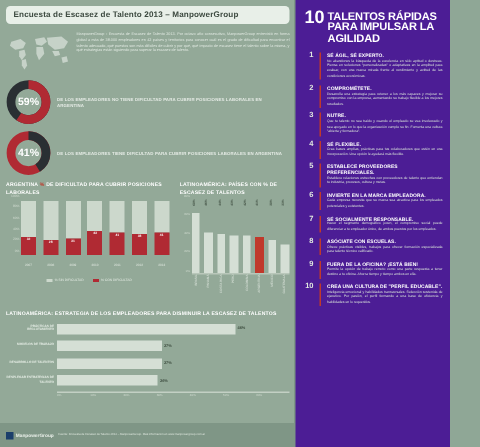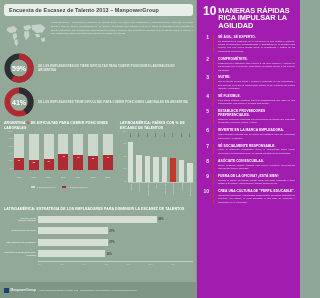--- a/index.html
+++ b/index.html
@@ -152,21 +152,21 @@
     padding: 0 4px; gap: 3px;
   }
   .footer .logo { display: flex; align-items: center; gap: 1.5px; }
   .footer .logo .sq { width: 5px; height: 5px; background: #1b3f6b; }
   .footer .logo .nm { font-size: 3.2px; color: #e9efe9; font-weight: bold; }
   .footer .ftxt { font-size: 1.9px; color: #dbe4db; line-height: 1.5; }
 
   
   .side {
     width: 104px; height: 298px;
-    background: #a21caf;
+    background: #4c1d95;
     border-left: 1px solid #7d9685;
     padding: 6px 5px 4px 6px;
     position: relative;
   }
   .side-title {
     display: flex; align-items: flex-start; gap: 2px; margin-bottom: 5px;
   }
   .side-title .num {
     font-size: 12px; font-weight: bold; color: #ffffff; line-height: .95;
   }
@@ -427,21 +427,21 @@
         <span class="sq"></span>
         <span class="nm">ManpowerGroup</span>
       </div>
       <div class="ftxt">Fuente: Encuesta de Escasez de Talento 2013 – ManpowerGroup. Más información en www.manpowergroup.com.ar</div>
     </div>
   </div>
 
   <div class="side">
     <div class="side-title">
       <span class="num">10</span>
-      <span class="txt">MANERAS RÁPIDAS RICA IMPULSAR LA AGILIDAD</span>
+      <span class="txt">TALENTOS RÁPIDAS PARA IMPULSAR LA AGILIDAD</span>
     </div>
     <div id="tips">
         <div class="tip">
           <div class="idx">1</div>
           <div class="bar"></div>
           <div class="body">
             <div class="h">SÉ ÁGIL, SÉ EXPERTO.</div>
             <div class="p">No abandones la búsqueda de la excelencia en sólo aptitud o destreza. Piensa en soluciones "personalizadas" o adaptativas en la amplitud para evaluar, con una nueva mirada frente al rendimiento y actitud de las condiciones económicas.</div>
           </div>
         </div>

